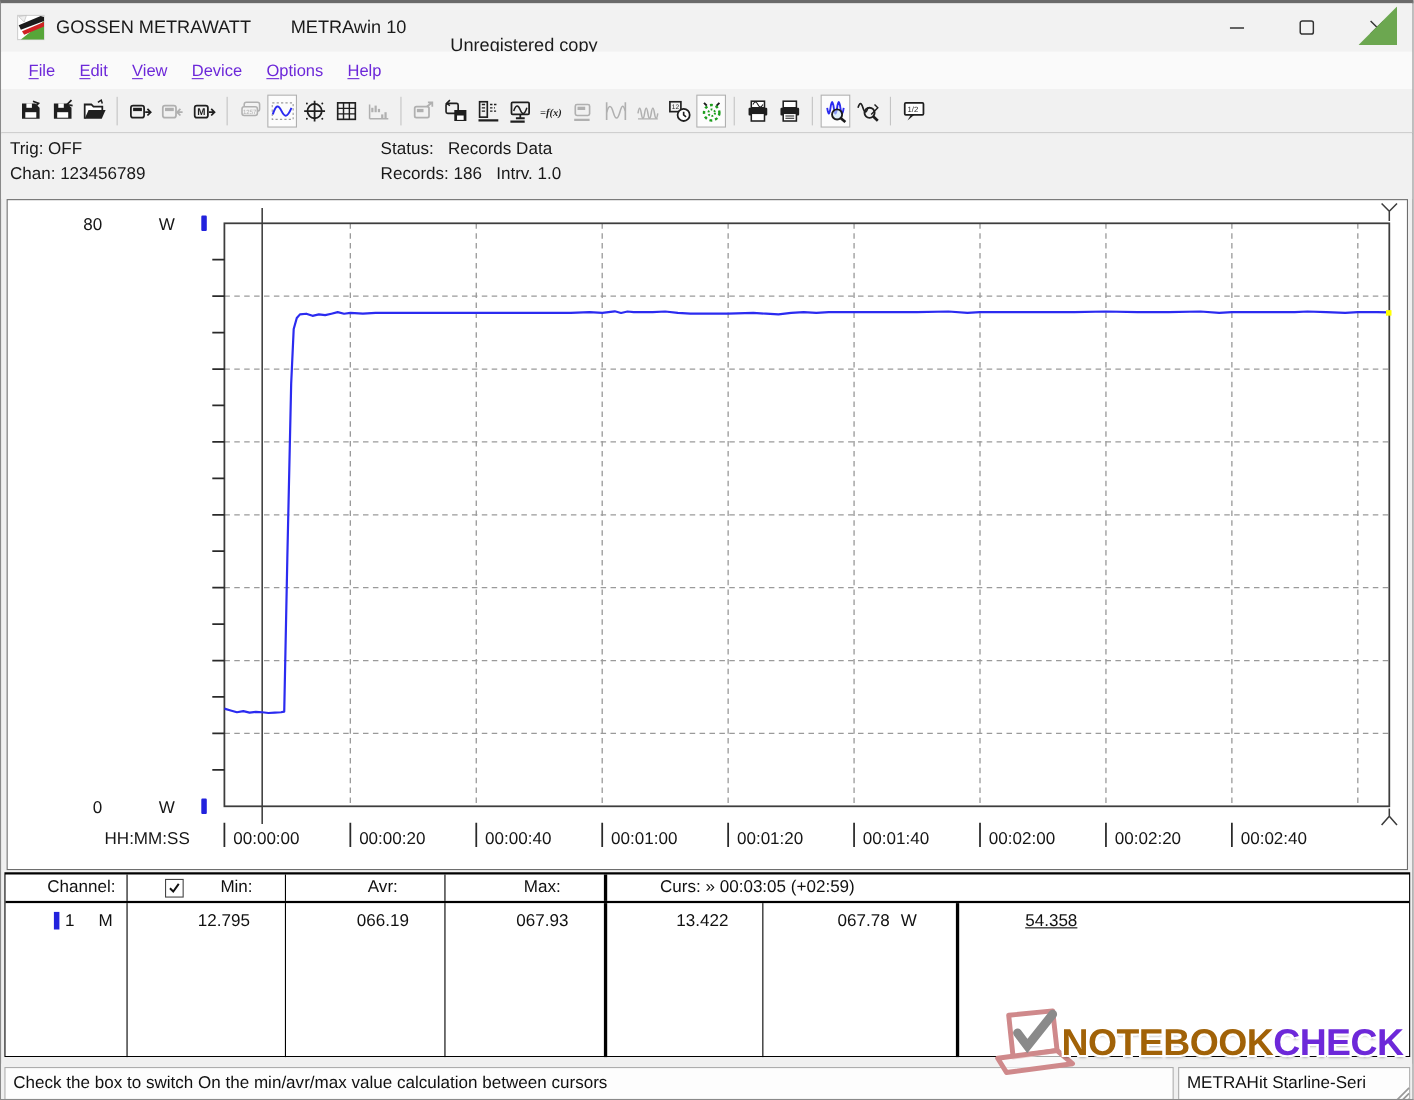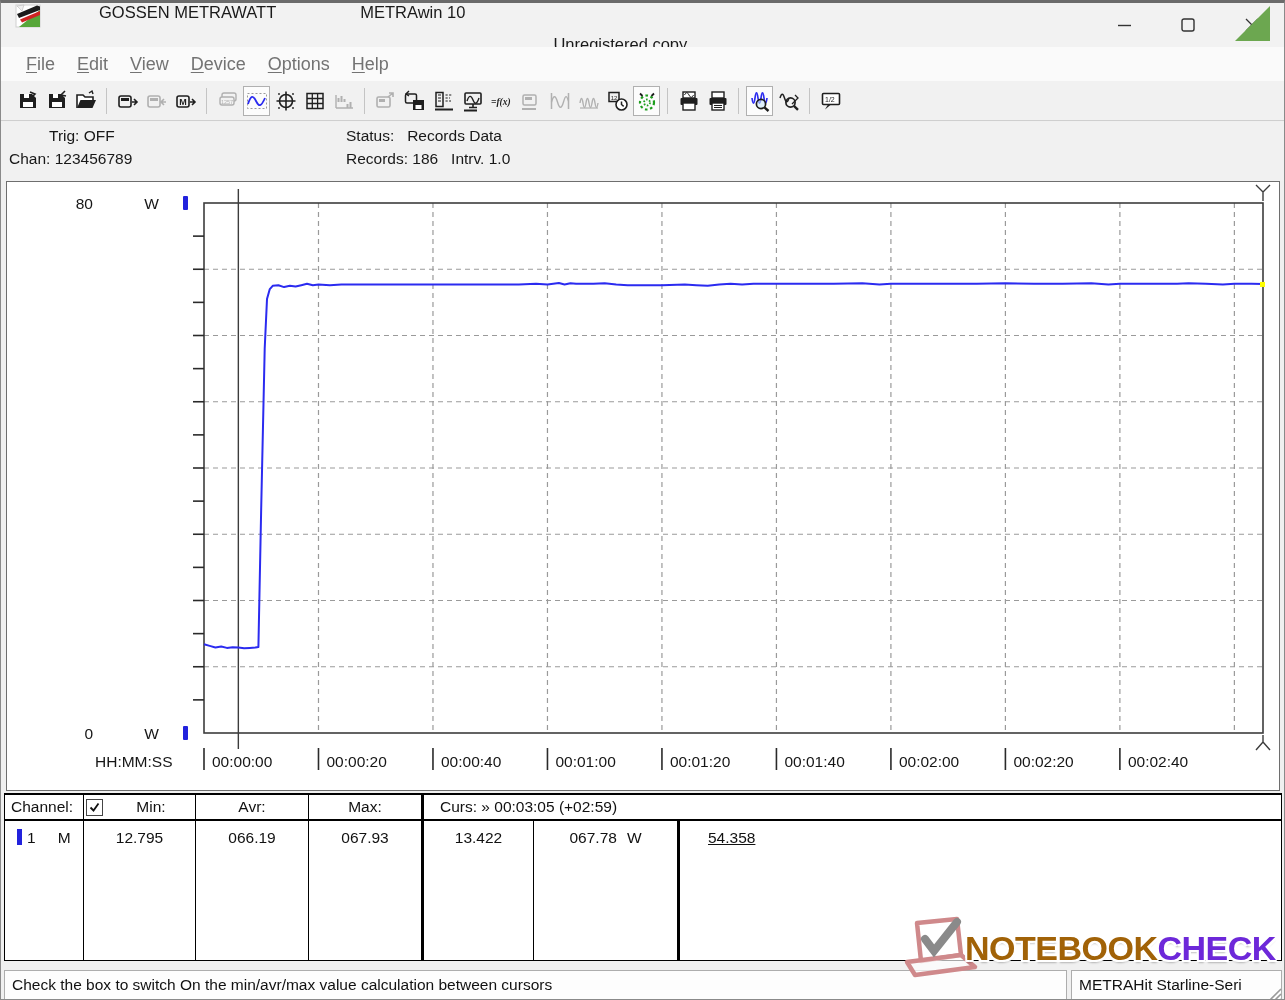--- a/index.html
+++ b/index.html
@@ -3,63 +3,63 @@
 <meta charset="utf-8">
 <style>
   html,body{margin:0;padding:0;}
   body{
     width:1285px;height:1000px;position:relative;overflow:hidden;
     background:#f0f0f0;font-family:"Liberation Sans",sans-serif;color:#111;
     box-sizing:border-box;border:1px solid #8a8a8a;border-top:3px solid #6b6b6b;
   }
   
   .titlebar{position:absolute;left:0;top:0;width:100%;height:44px;background:#f2f2f2;
-    display:flex;gap:48px;}
+    display:flex;align-items:center;}
   .app-icon{width:26px;height:26px;margin-left:14px;flex:0 0 auto;}
   .tb-text{font-size:16.5px;color:#1a1a1a;white-space:pre;}
   .t-vendor{margin-left:10px;}
   .t-name{margin-left:36px;}
   .t-lic{margin-left:40px;margin-top:32px;}
   .win-controls{position:absolute;right:0;top:0;height:44px;display:flex;}
   .win-btn{width:64px;height:44px;display:flex;align-items:center;justify-content:center;}
   
   .menubar{position:absolute;left:0;top:44px;width:100%;height:34px;background:#fafafa;
     display:flex;align-items:center;padding-left:14px;box-sizing:border-box;}
-  .menu-item{font-size:18px;padding:4px 11px;color:#737373;}
+  .menu-item{font-size:15px;padding:4px 11px;color:#6d28d9;}
   .menu-item u{text-underline-offset:2px;}
   
   .toolbar{position:absolute;left:0;top:78px;width:100%;height:40px;background:#f1f1f1;
     border-bottom:1px solid #cfcfcf;display:flex;align-items:center;padding-left:13px;box-sizing:border-box;}
   .tb-icon{width:27px;height:30px;display:flex;align-items:center;justify-content:center;
     border:1px solid transparent;margin-right:2px;box-sizing:border-box;}
   .tb-icon.pressed{background:#fcfcfc;border:1px solid #b0b0b0;}
   .tb-sep{width:1px;height:26px;background:#c4c4c4;margin:0 7px 0 5px;}
   .green-corner{position:absolute;right:13px;top:3px;}
   
   .infostrip{position:absolute;left:0;top:119px;width:100%;height:59px;background:#f1f1f1;}
   .info-line{position:absolute;font-size:15.5px;white-space:pre;color:#181818;}
-  #trig-line{left:8px;top:5px;margin-left:40px;}
+  #trig-line{left:8px;top:5px;}
   #chan-line{left:8px;top:28px;}
   #status-line{left:345px;top:5px;}
   #records-line{left:345px;top:28px;}
   
   .chartpanel{position:absolute;left:5px;top:178px;width:1272px;height:608px;background:#fff;
     border:1px solid #6e6e6e;box-sizing:content-box;}
   #chart-svg{position:absolute;left:0;top:0;}
   #chart-svg .grid{stroke:#9a9a9a;stroke-width:1.2;stroke-dasharray:5,4;}
   #chart-svg .axis{stroke:#3d3d3d;stroke-width:1.6;fill:none;}
   #chart-svg .tick{stroke:#2a2a2a;stroke-width:1.6;}
   #chart-svg .lbl{font-family:"Liberation Sans",sans-serif;font-size:15.5px;fill:#161616;}
   #chart-svg .cursor{stroke:#3c3c3c;stroke-width:1.4;}
   
   .datatable{position:absolute;left:3px;top:790px;width:1278px;height:168px;background:#fff;
     border:1px solid #000;border-top:2px solid #000;box-sizing:border-box;font-size:15.5px;}
   .thead{display:flex;height:26px;border-bottom:2px solid #000;box-sizing:border-box;align-items:center;}
   .trow{display:flex;height:140px;box-sizing:border-box;}
-  .cell{box-sizing:border-box;height:100%;display:flex;align-items:center;justify-content:center;}
+  .cell{box-sizing:border-box;height:100%;display:flex;align-items:center;justify-content:center;margin-left:32px;}
   .cell.hleft{justify-content:flex-start;padding-left:6px;}
   .cell.vtop{align-items:flex-start;padding-top:8px;}
   .c-ch{width:79px;border-right:1px solid #000;}
   .c-min{width:112px;border-right:1px solid #000;}
   .c-avr{width:113px;border-right:1px solid #000;}
   .c-max{width:115px;border-right:3px solid #000;}
   .c-cu1{width:110px;border-right:1px solid #000;}
   .c-cu2{width:146px;border-right:3px solid #000;}
   .c-cu3{flex:1;justify-content:flex-start;padding-left:28px;text-decoration:underline;}
   .c-curs-h{flex:1;justify-content:flex-start;padding-left:16px;}

